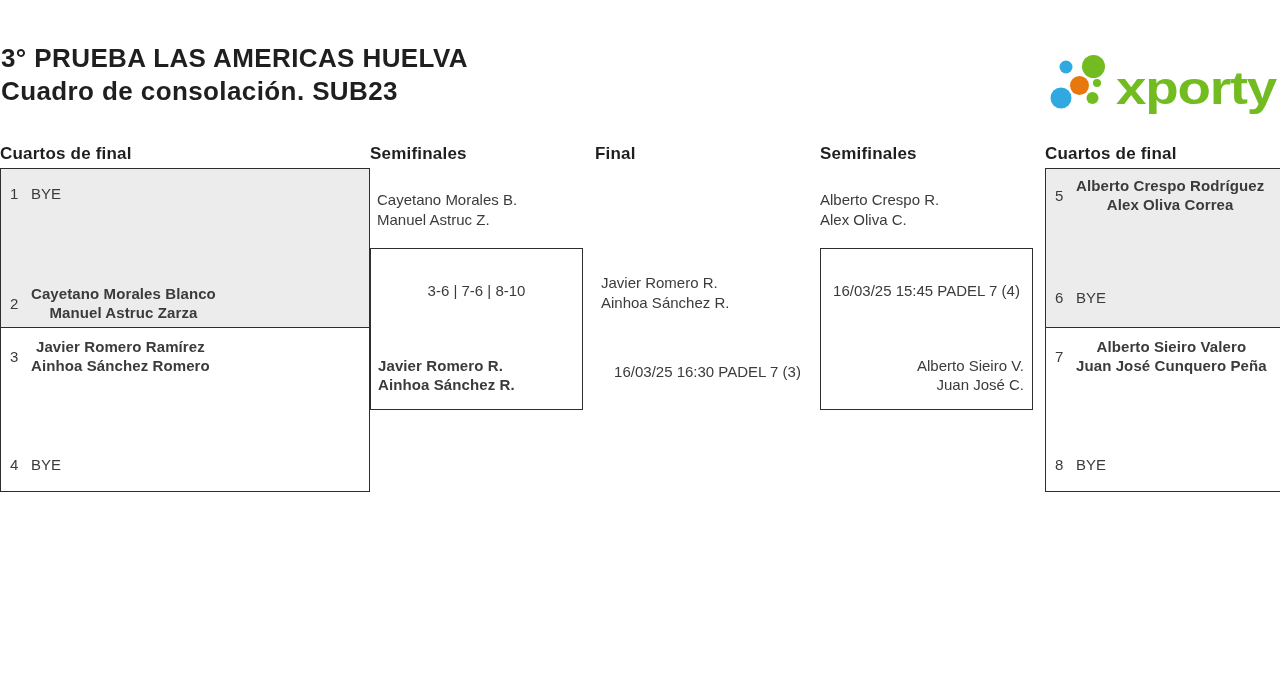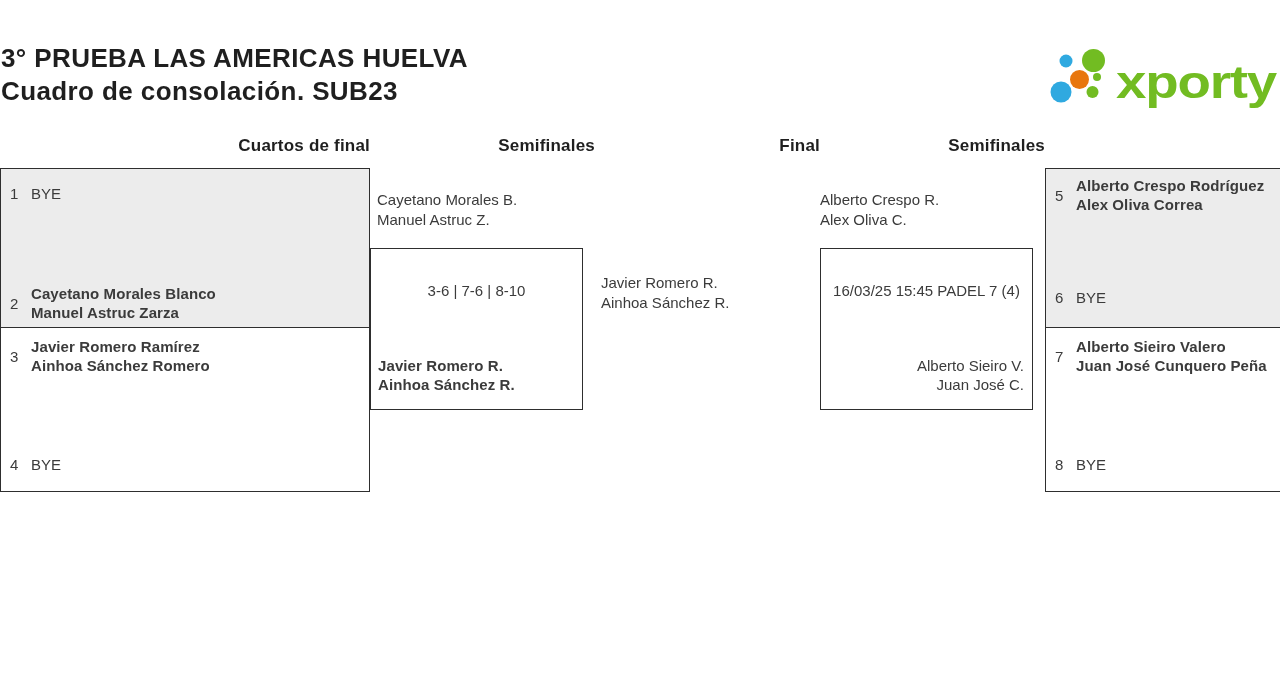--- a/index.html
+++ b/index.html
@@ -2,39 +2,39 @@
 <html style="--logo-green: #72bc22; --logo-blue: #2fa9e0; --logo-orange: #e8770e; --box-gray: #ececec; --border: #2e2e2e; --text: #3b3b3b; --text-dark: #1f1f1f;"><head>
 <meta charset="utf-8">
 <style>
   html,body{margin:0;padding:0;background:#fff;}
   .page{
     position:relative;width:1280px;height:697px;overflow:hidden;background:#fff;
     font-family:"Liberation Sans","DejaVu Sans",sans-serif;color:var(--text,#3b3b3b);margin-top:40px;
   }
   .title-block{position:absolute;left:1px;top:2px;line-height:33px;font-size:26px;
     font-weight:700;color:var(--text-dark,#1f1f1f);letter-spacing:.4px;}
-  .logo{position:absolute;left:1040px;top:2px;width:240px;height:70px;cursor:pointer;}
-  .round-header{position:absolute;top:96px;height:24px;font-size:17px;font-weight:700;
-    color:var(--text-dark,#2a2a2a);text-align:right;letter-spacing:.2px;white-space:nowrap;}
+  .logo{position:absolute;left:1040px;top:8px;width:240px;height:70px;cursor:pointer;}
+  .round-header{position:absolute;top:104px;height:24px;font-size:17px;font-weight:700;
+    color:var(--text-dark,#2a2a2a);text-align:left;letter-spacing:.2px;white-space:nowrap;}
   .rh-1{left:0;width:370px;}
   .rh-2{left:370px;width:225px;}
   .rh-3{left:595px;width:225px;}
   .rh-4{left:820px;width:225px;}
   .rh-5{left:1045px;width:370px;}
   .match-box{position:absolute;border:1px solid var(--border,#2e2e2e);background:#fff;box-sizing:border-box;}
   .gray{background:var(--box-gray,#ececec);}
   .qf{display:flex;flex-direction:column;justify-content:space-between;}
   .box-q12{left:0;top:128px;width:370px;height:160px;padding:15px 8px 5px 7px;}
   .box-q34{left:0;top:287px;width:370px;height:165px;padding:9px 8px 17px 7px;}
   .box-q56{left:1045px;top:128px;width:370px;height:160px;padding:7px 8px 20px 7px;}
   .box-q78{left:1045px;top:287px;width:370px;height:165px;padding:9px 8px 17px 7px;}
   .slot{display:flex;align-items:center;}
   .seed{width:17px;flex:none;font-size:15px;color:var(--text,#3d3d3d);padding-left:2px;}
   .names{font-size:15px;line-height:19px;margin-left:4px;}
-  .names.bold{font-weight:700;letter-spacing:.1px;}
+  .names.bold{font-weight:700;letter-spacing:.1px;text-align:center;}
   .sf-box{left:370px;top:208px;width:213px;height:162px;}
   .sf-box.right{left:820px;}
   .score-line{position:absolute;left:0;right:0;top:33px;text-align:center;font-size:15px;
     color:var(--text,#3d3d3d);white-space:nowrap;}
   .winner-block{position:absolute;bottom:15px;left:7px;font-size:15px;line-height:19px;font-weight:700;letter-spacing:.1px;}
   .winner-block.plain{font-weight:400;letter-spacing:0;}
   .winner-block.right-align{left:auto;right:8px;text-align:right;}
   .feed-label{position:absolute;top:150px;font-size:15px;line-height:20px;}
   .feed-left{left:377px;}
   .feed-right{left:820px;width:217px;}
@@ -112,20 +112,21 @@
     <div class="winner-block">
       <div>Javier Romero R.</div>
       <div>Ainhoa Sánchez R.</div>
     </div>
   </div>
 
   <div class="final-team">
     <div>Javier Romero R.</div>
     <div>Ainhoa Sánchez R.</div>
   </div>
+  <div class="final-schedule">16/03/25 16:30 PADEL 7 (3)</div>
 
   <div class="feed-label feed-right">
     <div>Alberto Crespo R.</div>
     <div>Alex Oliva C.</div>
   </div>
 
   <div class="match-box sf-box right">
     <div class="score-line">16/03/25 15:45 PADEL 7 (4)</div>
     <div class="winner-block plain right-align">
       <div>Alberto Sieiro V.</div>

